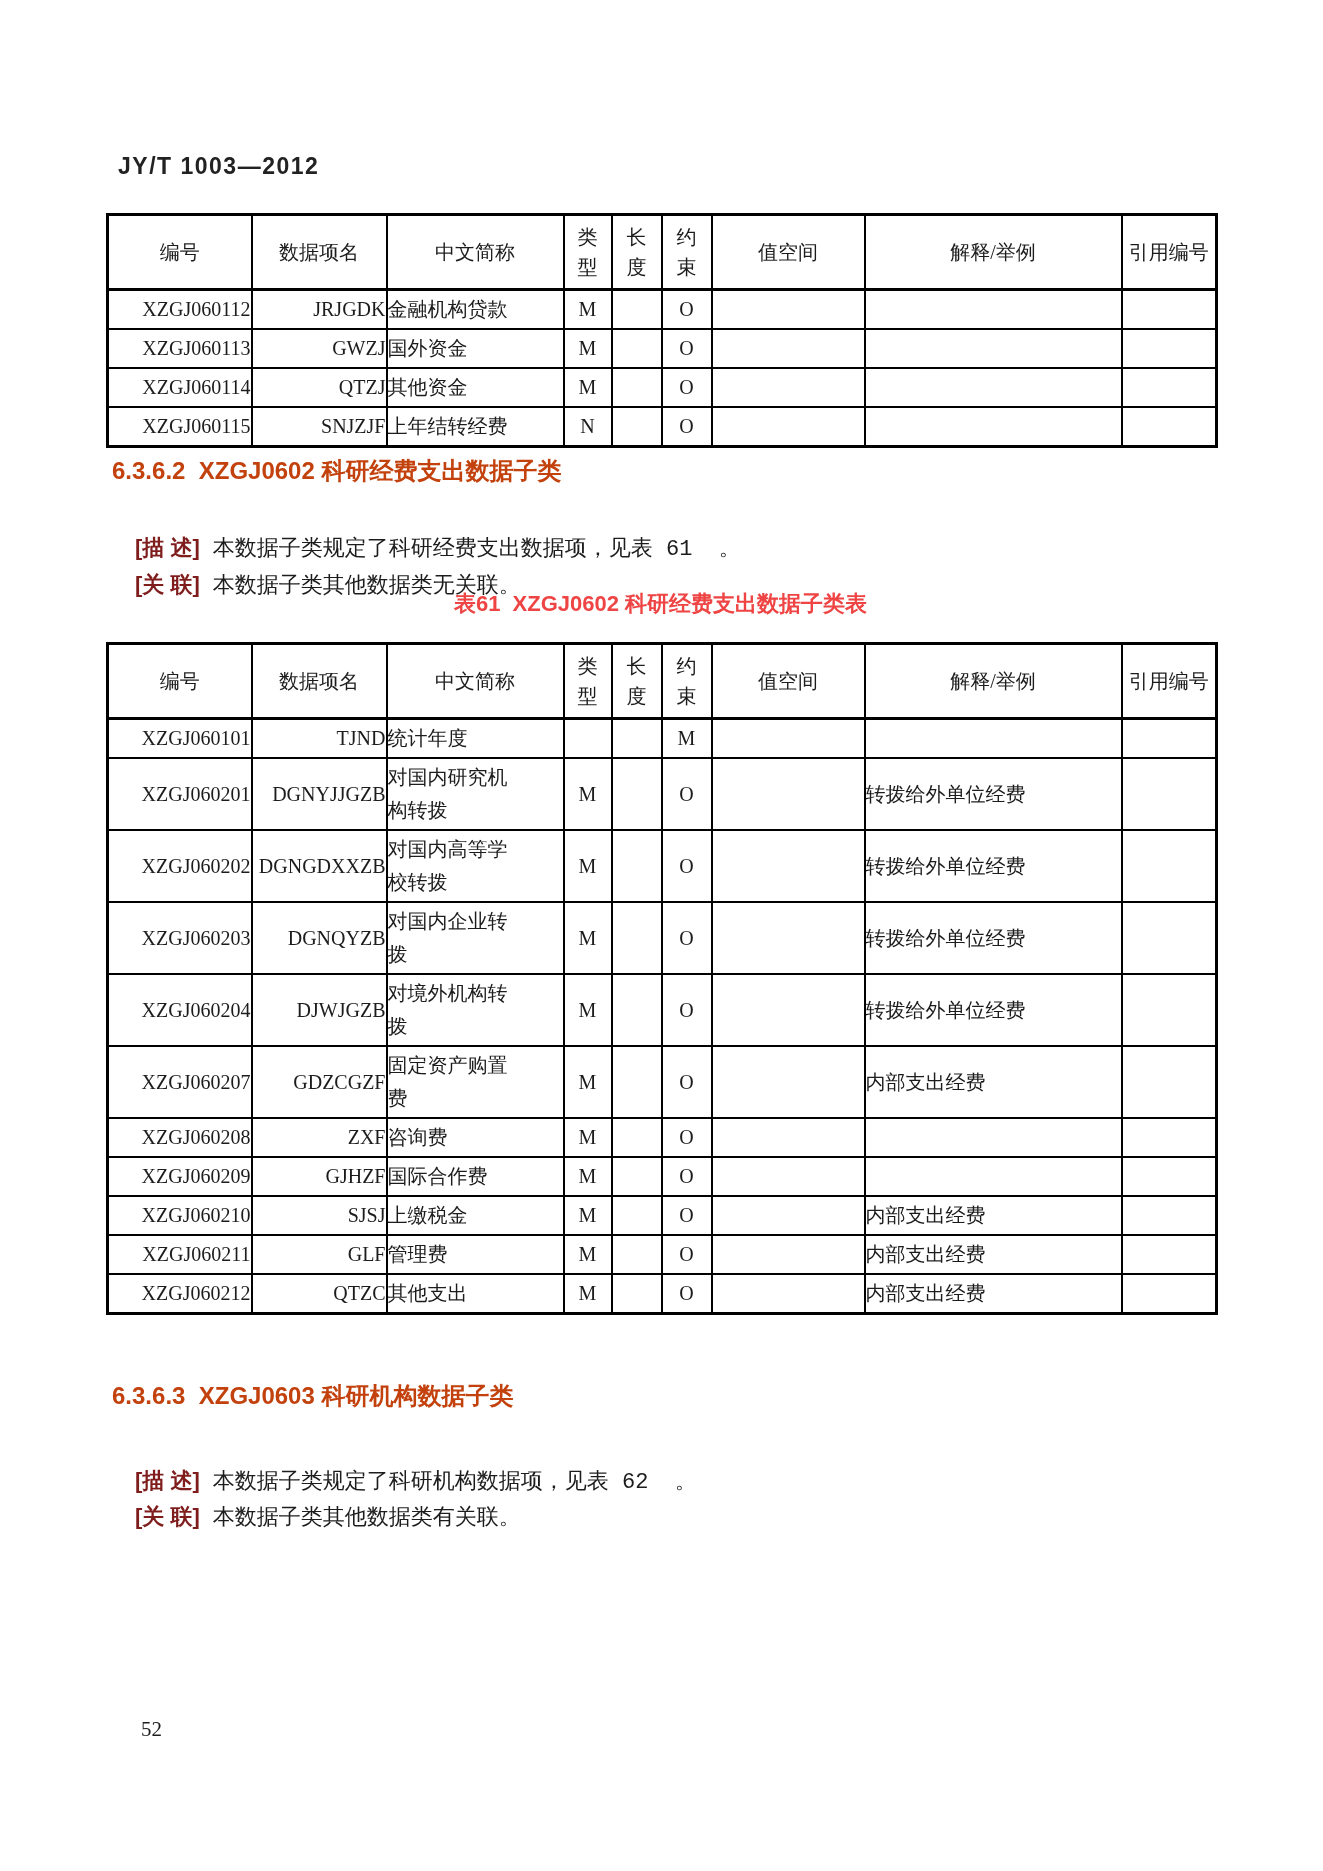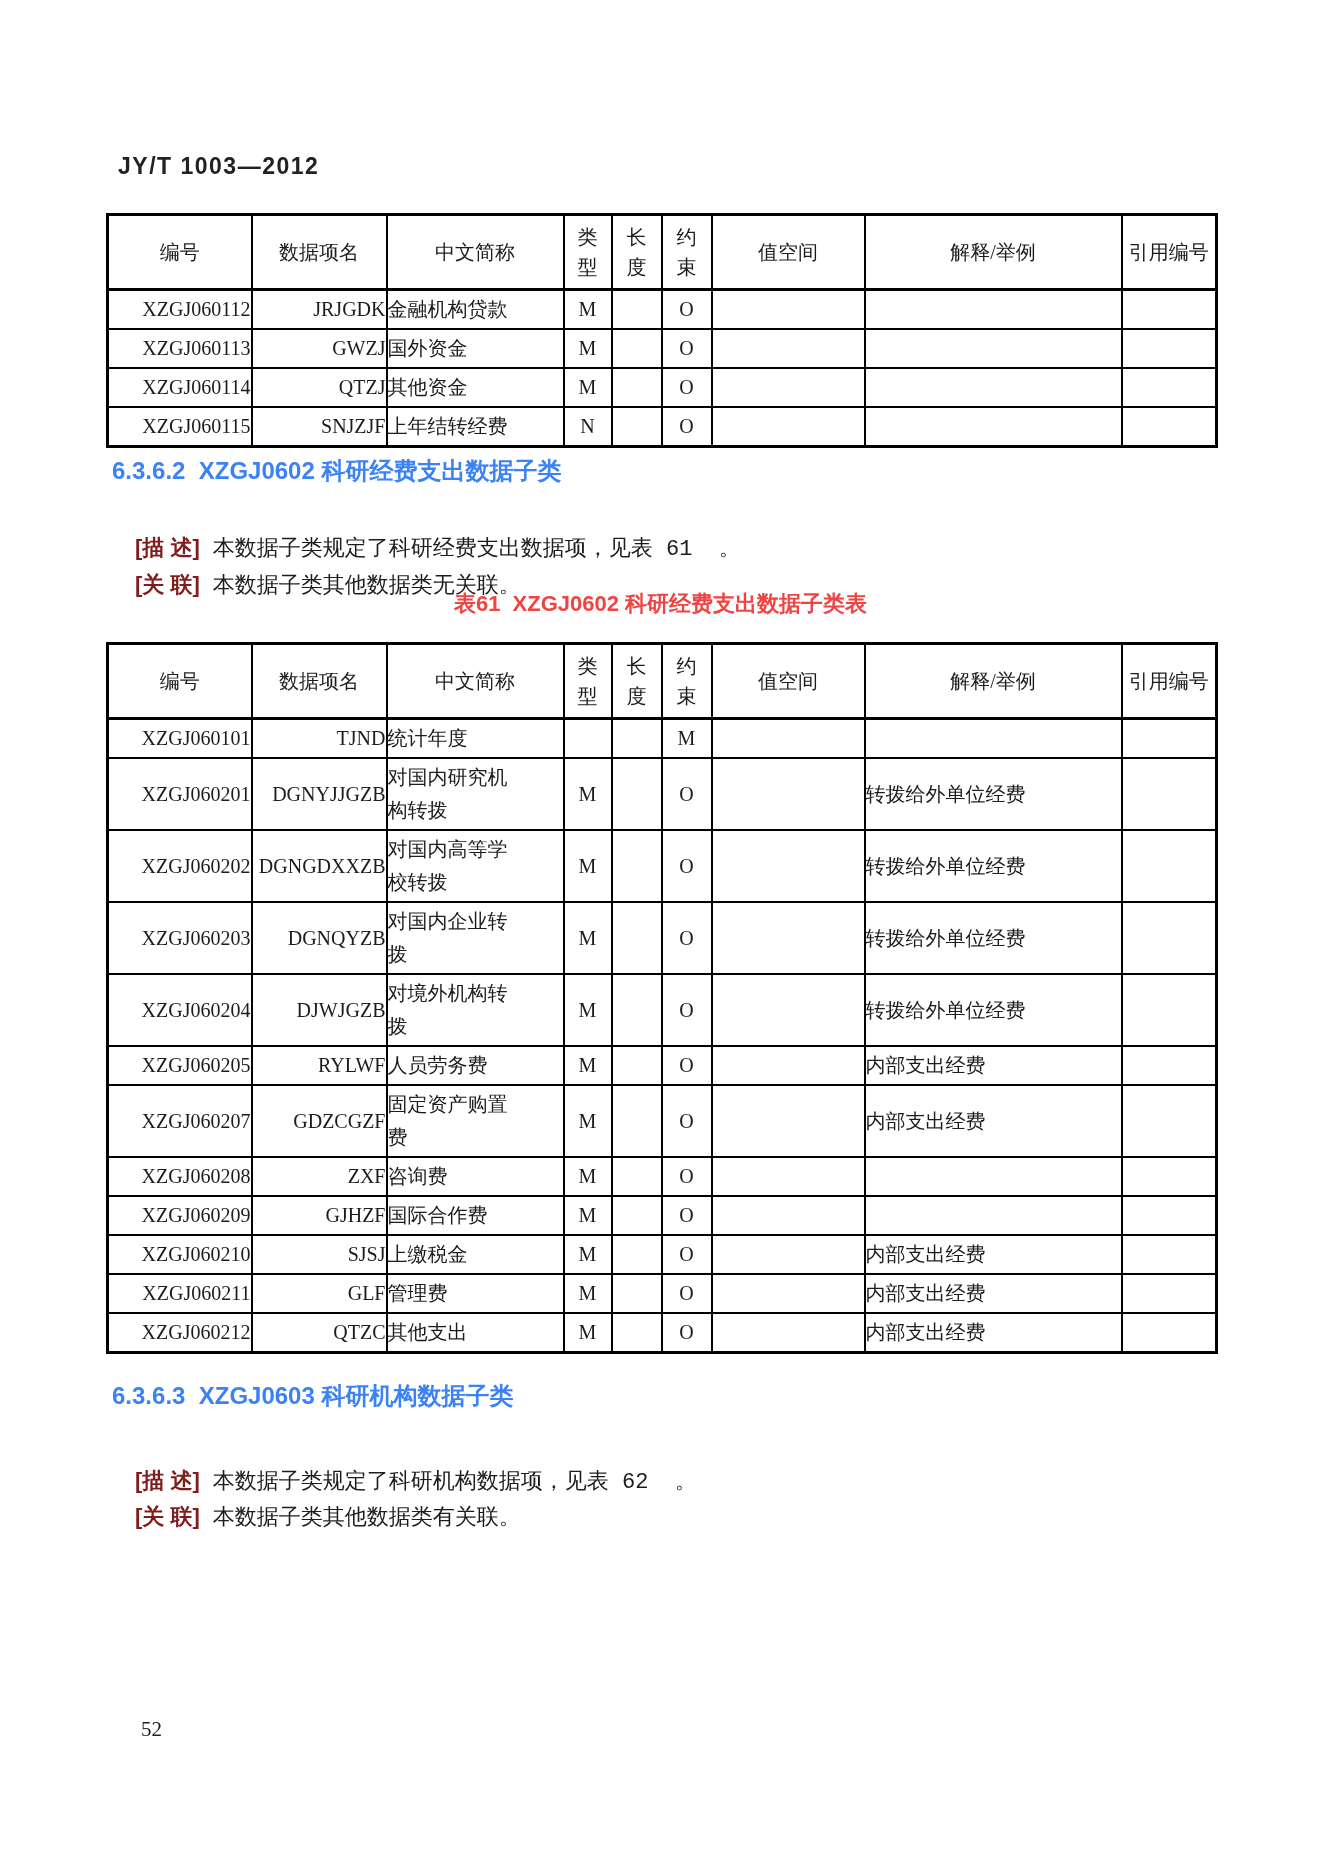--- a/index.html
+++ b/index.html
@@ -14,21 +14,21 @@
   .doc-code {
     position:absolute; left:118px; top:152px;
     font-family:"Liberation Sans", sans-serif;
     font-weight:600; font-size:23px; line-height:28px;
     letter-spacing:1.5px; white-space:pre; color:#222;
   }
   .heading {
     position:absolute; left:112px;
     font-family:"Liberation Sans", sans-serif;
     font-weight:bold; font-size:24px; line-height:30px;
-    white-space:pre; color:#3b82f6;
+    white-space:pre; color:#c2410c;
   }
   .h-6362 { top:456px; }
   .h-6363 { top:1381px; }
   .body-line {
     position:absolute; left:113px;
     font-size:22px; line-height:30px; white-space:pre;
   }
   .body-line .lbl {
     font-family:"Liberation Sans", sans-serif;
     font-weight:bold; margin-right:13px; color:#7f1d1d;
@@ -260,31 +260,20 @@
           <td class="c2">对境外机构转
 拨</td>
           <td class="c3">M</td>
           <td class="c4"></td>
           <td class="c5">O</td>
           <td class="c6"></td>
           <td class="c7">转拨给外单位经费</td>
           <td class="c8"></td>
         </tr>
         <tr>
-          <td class="c0">XZGJ060205</td>
-          <td class="c1">RYLWF</td>
-          <td class="c2">人员劳务费</td>
-          <td class="c3">M</td>
-          <td class="c4"></td>
-          <td class="c5">O</td>
-          <td class="c6"></td>
-          <td class="c7">内部支出经费</td>
-          <td class="c8"></td>
-        </tr>
-        <tr>
           <td class="c0">XZGJ060207</td>
           <td class="c1">GDZCGZF</td>
           <td class="c2">固定资产购置
 费</td>
           <td class="c3">M</td>
           <td class="c4"></td>
           <td class="c5">O</td>
           <td class="c6"></td>
           <td class="c7">内部支出经费</td>
           <td class="c8"></td>

